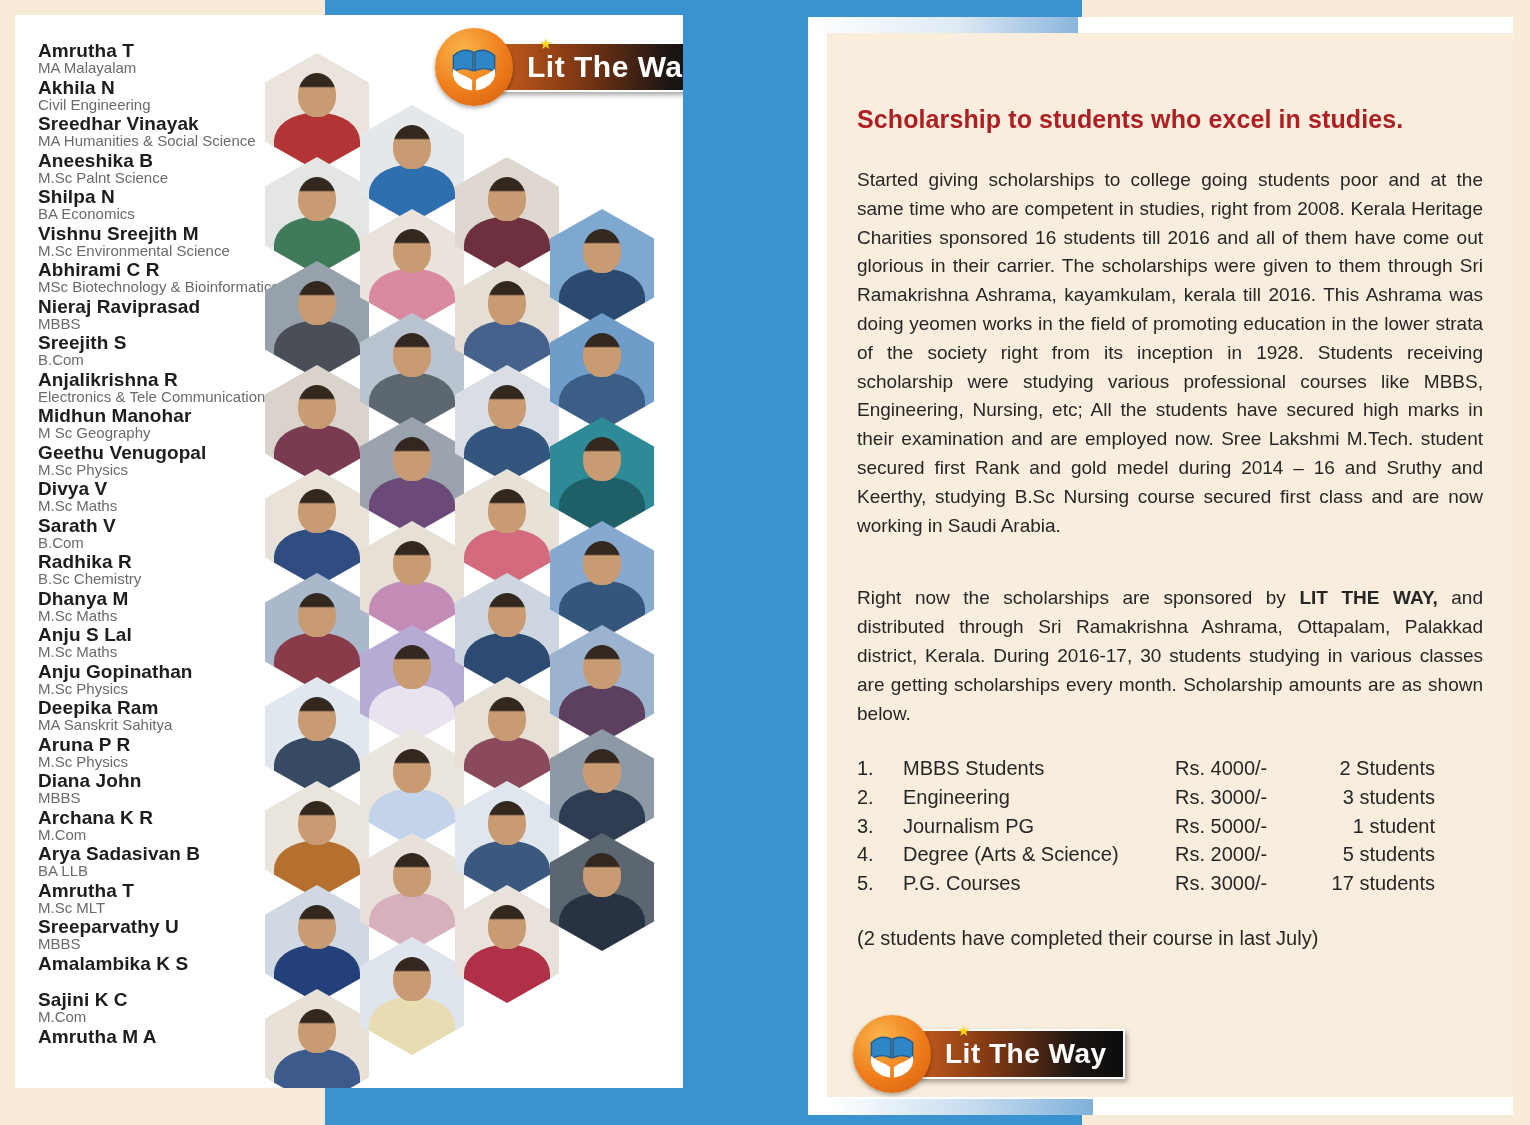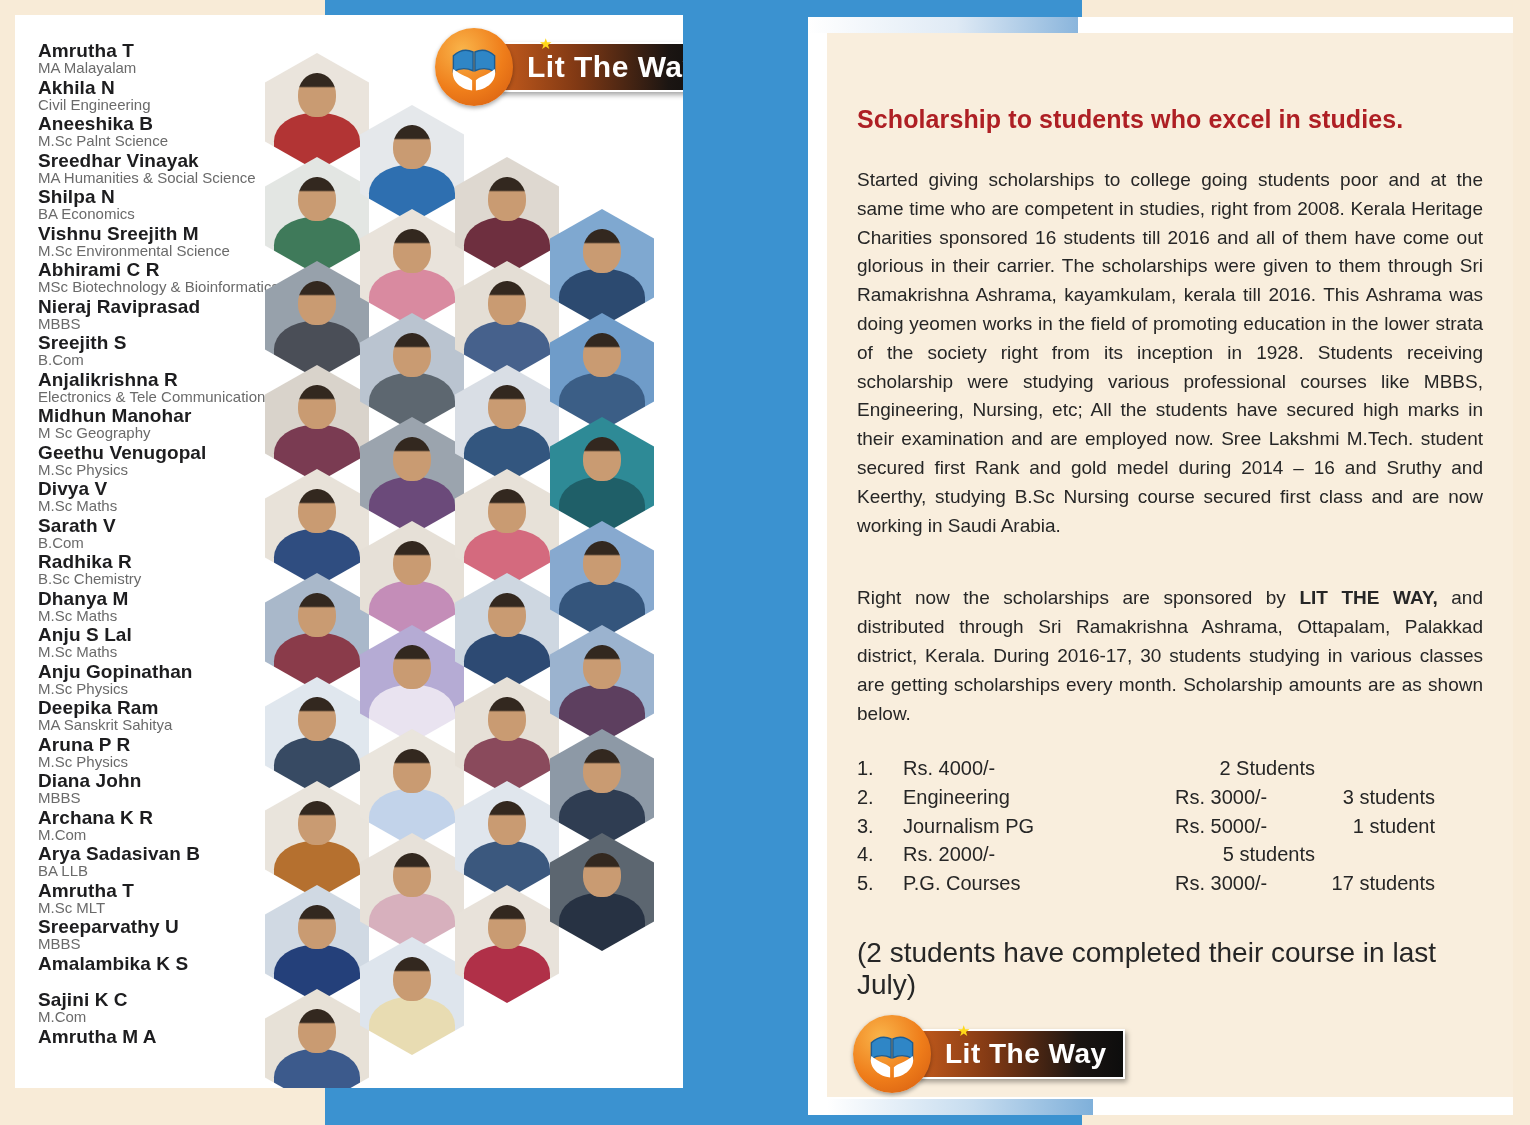--- a/index.html
+++ b/index.html
@@ -47,48 +47,48 @@
   .cream{position:absolute;left:19px;top:16px;right:0;height:1064px;background:var(--cream_panel,#f9eedd);padding:0 30px;box-sizing:border-box;}
   .article-title{margin:72px 0 0;font-size:25px;font-weight:bold;color:var(--title_red,#ae1f24);letter-spacing:.1px;}
   .body-par{margin:32px 0 0;font-size:19px;line-height:28.8px;color:var(--body_text,#262626);text-align:justify;}
   .body-par + .body-par{margin-top:44px;}
   .amounts{margin-top:26px;}
   .arow{display:grid;grid-template-columns:46px 272px 140px 120px;font-size:20px;line-height:28.6px;color:var(--body_text,#262626);}
   .a-no{}
   .a-course{}
   .a-amt{}
   .a-cnt{text-align:right;}
-  .note{margin:40px 0 0;font-size:28px;color:var(--body_text,#262626);}
+  .note{margin:30px 0 0;font-size:20px;color:var(--body_text,#262626);}
 </style>
 </head>
 <body>
 
 <div class="page">
   <div class="blue-band"></div>
 
   <div class="left-panel">
     <ul class="students" id="students-list">
   <li class="student">
     <div class="s-name">Amrutha T</div>
     <div class="s-course">MA Malayalam</div>
   </li>
 
   <li class="student">
     <div class="s-name">Akhila N</div>
     <div class="s-course">Civil Engineering</div>
   </li>
 
   <li class="student">
+    <div class="s-name">Sreedhar Vinayak</div>
+    <div class="s-course">MA  Humanities &amp; Social Science</div>
+  </li>
+
+  <li class="student">
     <div class="s-name">Aneeshika B</div>
     <div class="s-course">M.Sc Palnt Science</div>
-  </li>
-
-  <li class="student">
-    <div class="s-name">Sreedhar Vinayak</div>
-    <div class="s-course">MA  Humanities &amp; Social Science</div>
   </li>
 
   <li class="student">
     <div class="s-name">Shilpa N</div>
     <div class="s-course">BA Economics</div>
   </li>
 
   <li class="student">
     <div class="s-name">Vishnu Sreejith M</div>
     <div class="s-course">M.Sc Environmental Science</div>
@@ -260,40 +260,42 @@
     <div class="strip-top"></div>
     <div class="strip-bottom"></div>
     <div class="cream">
       <h1 class="article-title">Scholarship to students who excel in studies.</h1>
       <p class="body-par">Started giving scholarships to college going students poor and at the same time who are competent in studies, right from 2008.  Kerala Heritage Charities sponsored 16 students till 2016 and all of them have come out glorious in their carrier.  The scholarships were given to them through Sri Ramakrishna Ashrama, kayamkulam, kerala till 2016.  This Ashrama was doing yeomen works in the field of promoting education in the lower strata of the society right from its inception in 1928.  Students receiving scholarship were studying various professional courses like MBBS, Engineering, Nursing, etc;  All the students have secured high marks in their examination and are employed now.  Sree Lakshmi M.Tech. student secured first Rank and gold medel during 2014 – 16 and Sruthy and Keerthy, studying B.Sc Nursing course secured first class and are now working in Saudi Arabia.</p>
       <p class="body-par"><span>Right now the scholarships are sponsored by </span><b>LIT THE WAY,</b><span> and distributed through Sri Ramakrishna Ashrama, Ottapalam, Palakkad district, Kerala.  During 2016-17, 30 students studying in various classes are getting scholarships every month.  Scholarship amounts are as shown below.</span></p>
 
       <div class="amounts" id="amounts">
   <div class="arow">
     <span class="a-no">1.</span>
+    <span class="a-course">MBBS Students</span>
     <span class="a-amt">Rs. 4000/-</span>
     <span class="a-cnt">2 Students</span>
   </div>
 
   <div class="arow">
     <span class="a-no">2.</span>
     <span class="a-course">Engineering</span>
     <span class="a-amt">Rs. 3000/-</span>
     <span class="a-cnt">3 students</span>
   </div>
 
   <div class="arow">
     <span class="a-no">3.</span>
     <span class="a-course">Journalism PG</span>
     <span class="a-amt">Rs. 5000/-</span>
     <span class="a-cnt">1 student</span>
   </div>
 
   <div class="arow">
     <span class="a-no">4.</span>
+    <span class="a-course">Degree (Arts &amp; Science)</span>
     <span class="a-amt">Rs. 2000/-</span>
     <span class="a-cnt">5 students</span>
   </div>
 
   <div class="arow">
     <span class="a-no">5.</span>
     <span class="a-course">P.G. Courses</span>
     <span class="a-amt">Rs. 3000/-</span>
     <span class="a-cnt">17 students</span>
   </div>

